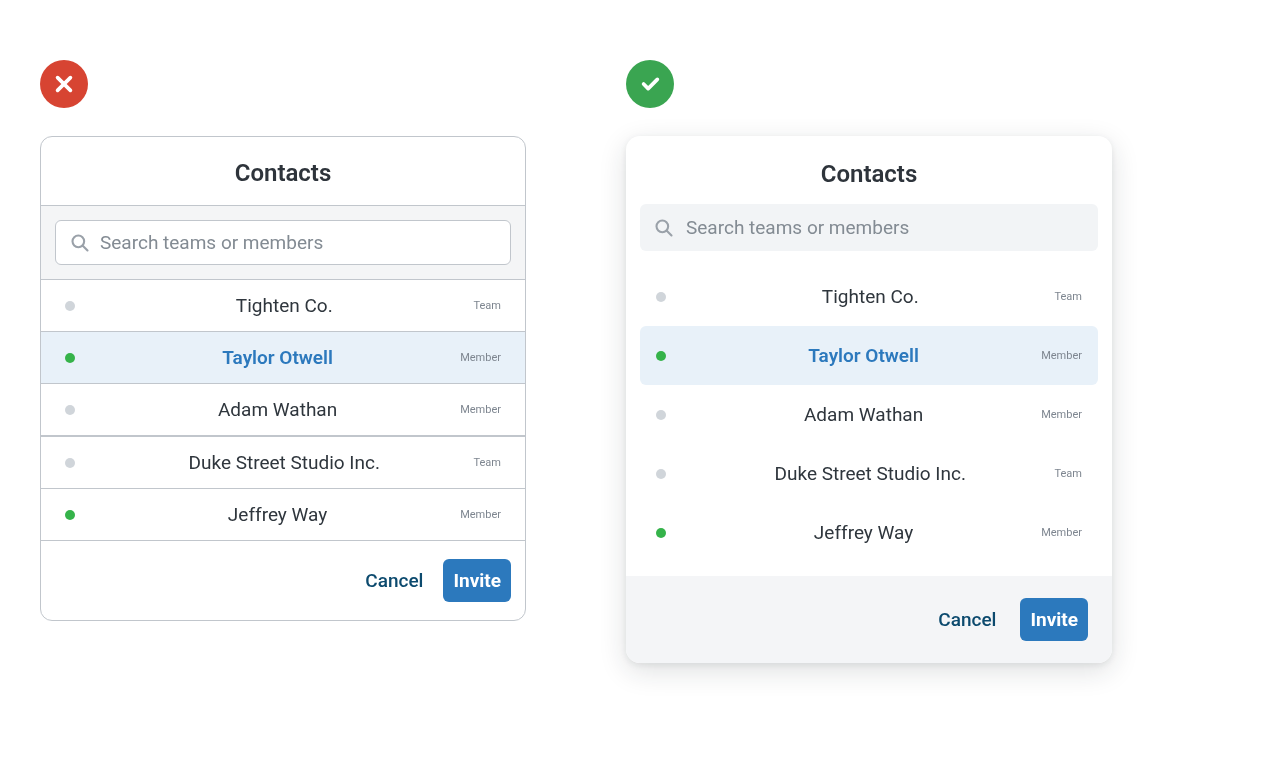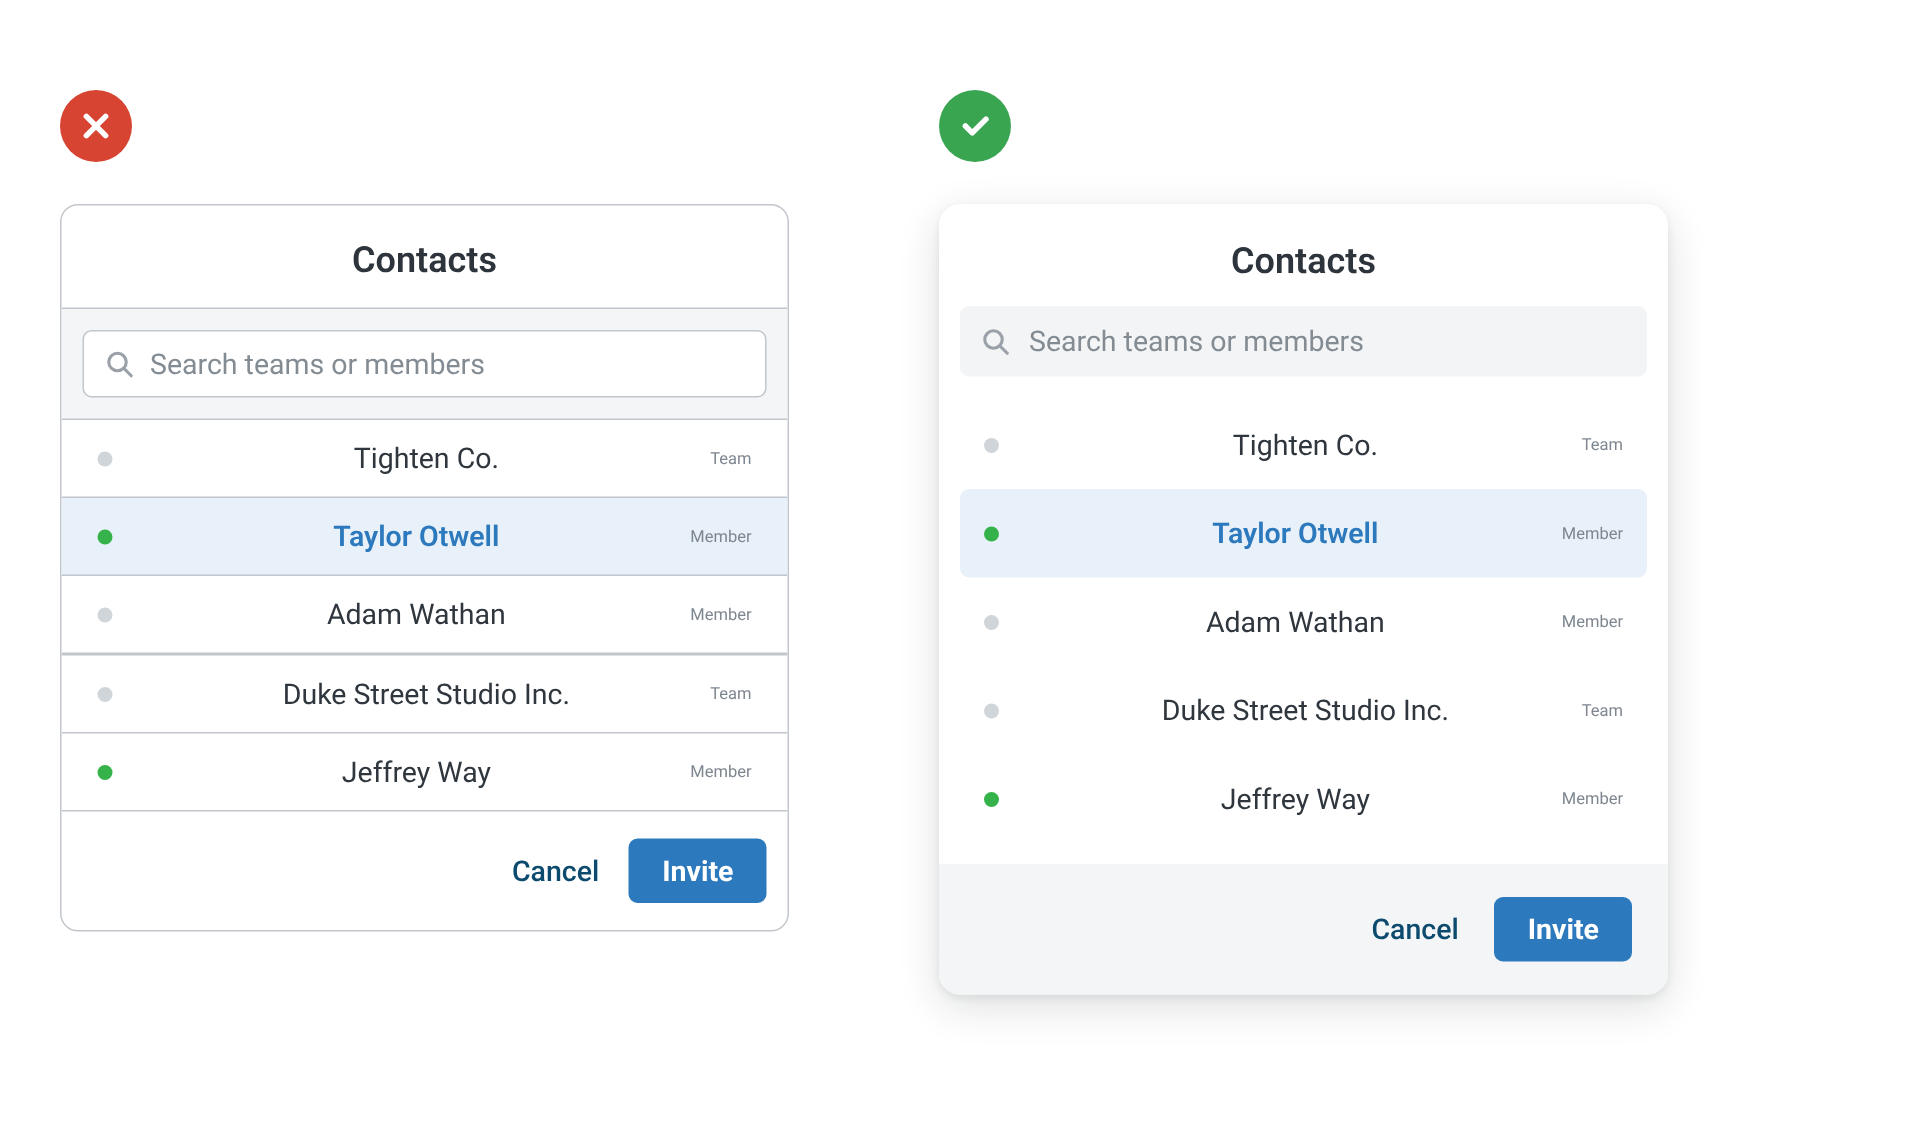--- a/index.html
+++ b/index.html
@@ -119,21 +119,21 @@
       font-size: 19px;
       color: #0c4a6e;
       font-weight: 500;
       cursor: pointer;
     }
     .btn-invite {
       font-size: 19px;
       font-weight: 700;
       color: #fff;
       background: #2c79bd;
-      padding: 10px 22px;
+      padding: 10px 10px;
       border-radius: 6px;
       cursor: pointer;
     }
 
     
     .card-do {
       width: 486px;
       border-radius: 14px;
       background: #fff;
       box-shadow: 0 8px 28px rgba(30,35,40,0.14), 0 2px 6px rgba(30,35,40,0.08);

